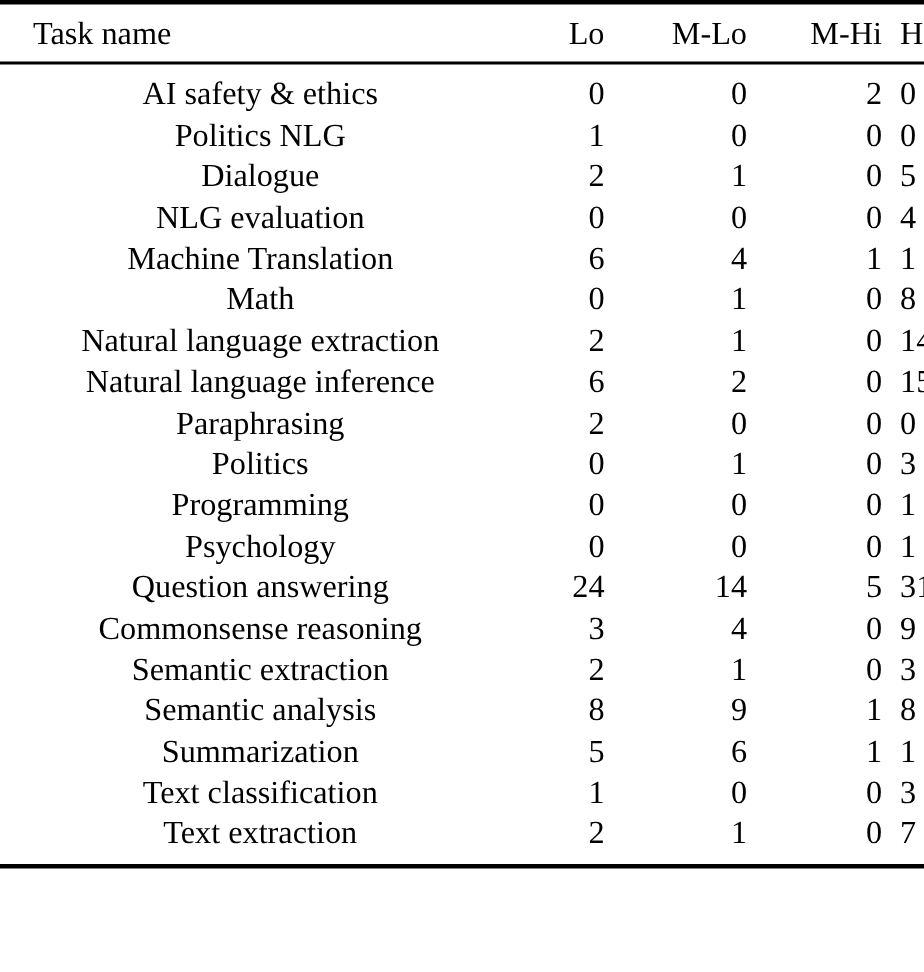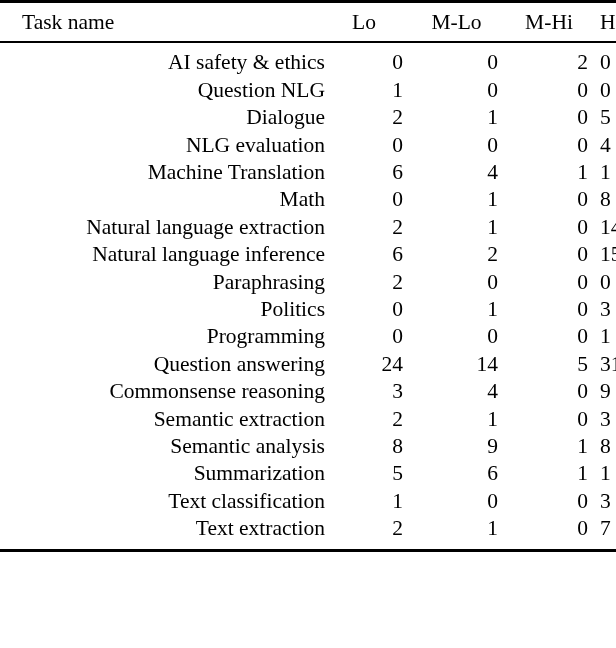--- a/index.html
+++ b/index.html
@@ -66,36 +66,36 @@
     padding: 0;
     line-height: 0;
     font-size: 0;
   }
 
   th.h-name {
     text-align: left;
     padding-left: 22px;
   }
   th.h-num {
-    text-align: center;
+    text-align: right;
     padding-right: 12px;
   }
   th.h-hi {
     text-align: right;
     padding-right: 12px;
   }
 
   tbody td {
     padding: 0;
     height: 27.4px;
     vertical-align: middle;
     white-space: nowrap;
   }
   td.t-name {
-    text-align: right;
+    text-align: center;
     padding-left: 22px;
   }
   td.t-num {
     text-align: right;
     padding-right: 12px;
   }
 </style>
 </head>
 <body>
 
@@ -134,21 +134,21 @@
     </thead>
     <tbody id="table-body">
         <tr>
           <td class="t-name">AI safety &amp; ethics</td>
           <td class="t-num">0</td>
           <td class="t-num">0</td>
           <td class="t-num">2</td>
           <td class="t-num">0</td>
         </tr>
         <tr>
-          <td class="t-name">Question NLG</td>
+          <td class="t-name">Politics NLG</td>
           <td class="t-num">1</td>
           <td class="t-num">0</td>
           <td class="t-num">0</td>
           <td class="t-num">0</td>
         </tr>
         <tr>
           <td class="t-name">Dialogue</td>
           <td class="t-num">2</td>
           <td class="t-num">1</td>
           <td class="t-num">0</td>
@@ -198,20 +198,27 @@
         </tr>
         <tr>
           <td class="t-name">Politics</td>
           <td class="t-num">0</td>
           <td class="t-num">1</td>
           <td class="t-num">0</td>
           <td class="t-num">3</td>
         </tr>
         <tr>
           <td class="t-name">Programming</td>
+          <td class="t-num">0</td>
+          <td class="t-num">0</td>
+          <td class="t-num">0</td>
+          <td class="t-num">1</td>
+        </tr>
+        <tr>
+          <td class="t-name">Psychology</td>
           <td class="t-num">0</td>
           <td class="t-num">0</td>
           <td class="t-num">0</td>
           <td class="t-num">1</td>
         </tr>
         <tr>
           <td class="t-name">Question answering</td>
           <td class="t-num">24</td>
           <td class="t-num">14</td>
           <td class="t-num">5</td>

